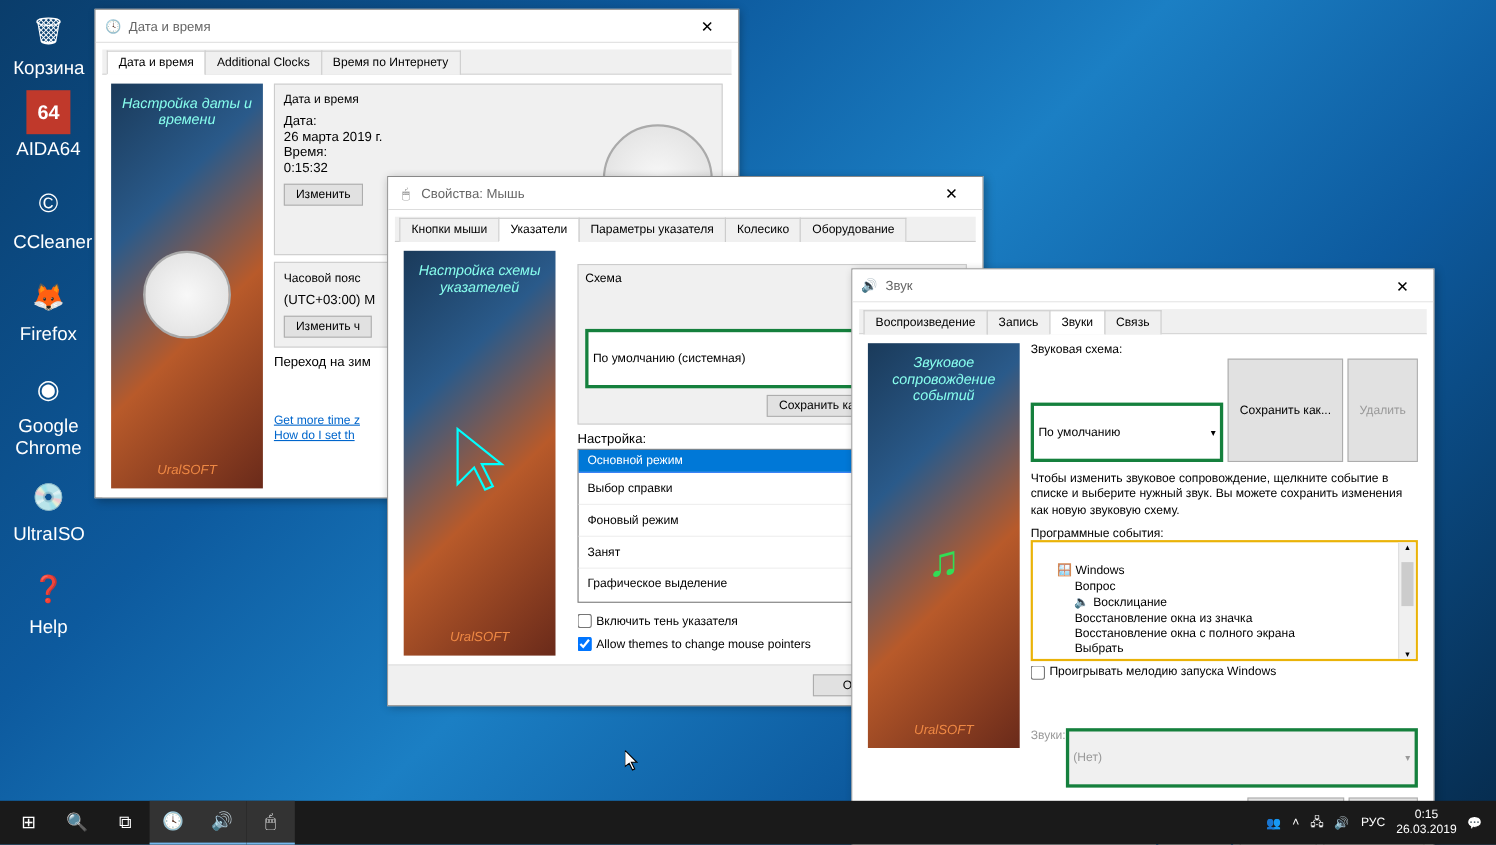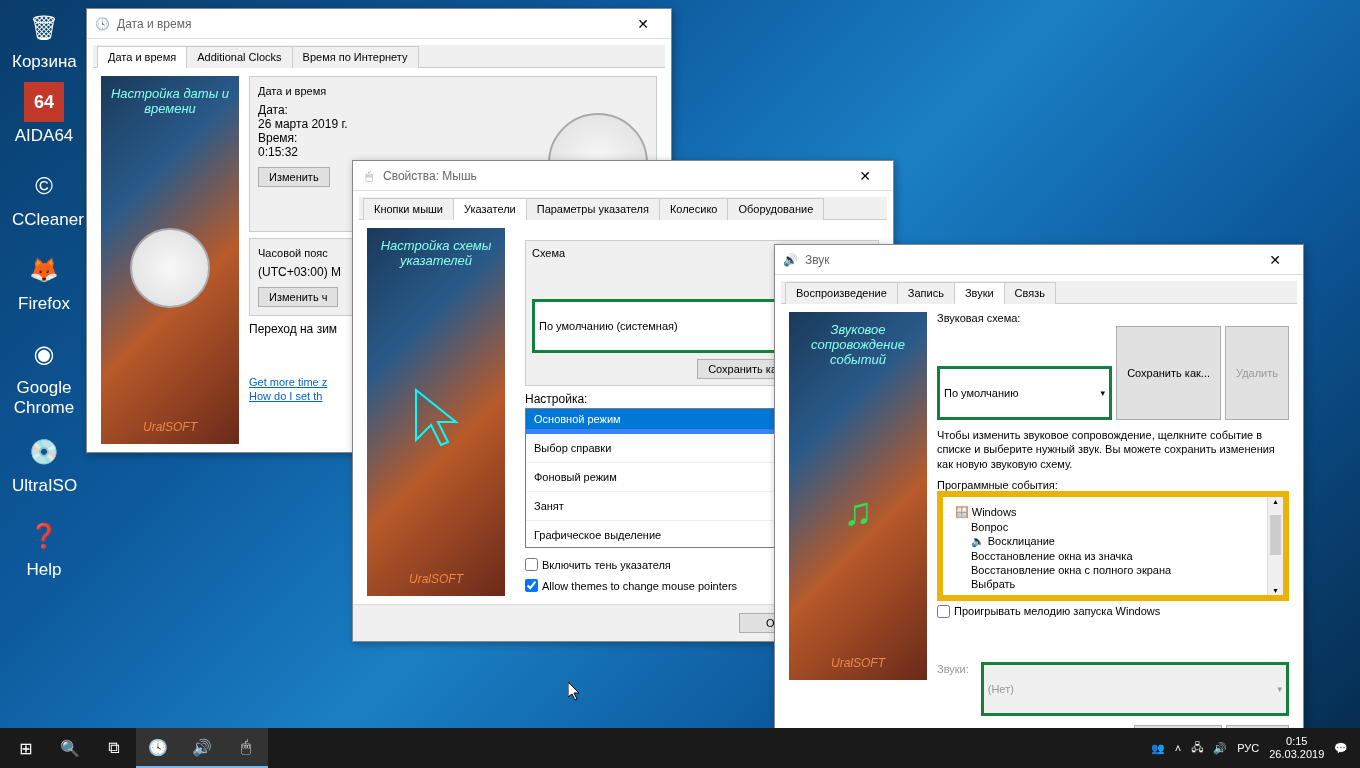--- a/index.html
+++ b/index.html
@@ -23,21 +23,21 @@
 .btn:disabled { color: #999; }
 .btn.primary { border: 2px solid #0078d7; }
 .link { color: #0066cc; text-decoration: underline; cursor: pointer; font-size: 11px; display: block; margin: 2px 0; }
 .listbox { background: #fff; border: 1px solid #7a7a7a; font-size: 11px; }
 .listbox .item { padding: 4px 8px; cursor: pointer; }
 .listbox .item.selected { background: #0078d7; color: #fff; }
 .checkbox { display: flex; align-items: center; font-size: 11px; margin: 4px 0; }
 .checkbox input { margin-right: 4px; }
 .dropdown { background: #fff; border: 3px solid #15803d; padding: 18px 4px; font-size: 11px; display: flex; justify-content: space-between; align-items: center; margin-top: 40px; }
 .dropdown::after { content: "▾"; font-size: 9px; }
-.tree { background: #fff; border: 6px solid #eab308; height: 110px; overflow: hidden; font-size: 11px; padding: 8px; position: relative; }
+.tree { background: #fff; border: 2px solid #eab308; height: 110px; overflow: hidden; font-size: 11px; padding: 18px; position: relative; }
 .tree-item { padding: 1px 4px 1px 20px; }
 .tree-root { padding: 1px 4px; font-weight: normal; }
 .scrollbar { position: absolute; right: 0; top: 0; width: 16px; height: 100%; background: #f0f0f0; border-left: 1px solid #ddd; }
 .scrollbar .thumb { background: #ccc; height: 40px; margin: 18px 2px 0; }
 .scrollbar::before { content: "▴"; position: absolute; top: 0; width: 100%; text-align: center; font-size: 8px; }
 .scrollbar::after { content: "▾"; position: absolute; bottom: 0; width: 100%; text-align: center; font-size: 8px; }
 .btn-row { display: flex; justify-content: flex-end; gap: 6px; padding: 8px; background: #f0f0f0; border-top: 1px solid #ddd; }
 .taskbar { position: absolute; bottom: 0; left: 0; right: 0; height: 40px; background: #1a1a1a; display: flex; align-items: center; color: #fff; padding: 0 4px; }
 .tb-btn { width: 44px; height: 40px; display: flex; align-items: center; justify-content: center; cursor: pointer; font-size: 16px; }
 .tb-btn.active { border-bottom: 2px solid #76b9ed; background: #333; }
@@ -151,21 +151,21 @@
               <span>По умолчанию (системная)</span>
             </div>
           <div style="display:flex; justify-content:flex-end; gap:6px; margin-top:6px;">
             <button class="btn">Сохранить как...</button>
             <button class="btn" disabled="">Удалить</button>
           </div>
         </div>
         <div style="margin:6px 0 2px;">Настройка:</div>
         <div class="listbox" style="height:140px;">
           <div class="item selected">Основной режим</div>
-          <div class="item" style="border-top:5px solid #3b82f6;padding-top:8px;padding-bottom:8px;">Выбор справки</div>
+          <div class="item" style="border-top:1px solid #3b82f6;padding-top:8px;padding-bottom:8px;">Выбор справки</div>
           <div class="item" style="border-top:1px solid #eee;padding-top:8px;padding-bottom:8px;">Фоновый режим</div>
           <div class="item" style="border-top:1px solid #eee;padding-top:8px;padding-bottom:8px;">Занят</div>
           <div class="item" style="border-top:1px solid #eee;padding-top:8px;padding-bottom:8px;">Графическое выделение</div>
         </div>
         <div style="display:flex; align-items:center; justify-content:space-between; margin-top:6px;">
           <label class="checkbox">
               <input type="checkbox" style="">
               <span>Включить тень указателя</span>
             </label>
           <button class="btn">По умолча</button>
@@ -221,21 +221,21 @@
           <div class="tree-item">Восстановление окна с полного экрана</div>
           <div class="tree-item">Выбрать</div>
           <div class="scrollbar">
               <div class="thumb"></div>
             </div>
         </div>
         <label class="checkbox">
             <input type="checkbox" style="">
             <span>Проигрывать мелодию запуска Windows</span>
           </label>
-        <div style="display:flex; align-items:center; gap:12px; margin-top:4px;">
+        <div style="display:flex; align-items:center; gap:0; margin-top:4px;">
           <span style="color:#999;font-size:11px;">Звуки:</span>
           <div class="dropdown" style="flex:1; color:#999; background:#f0f0f0;">
               <span>(Нет)</span>
             </div>
         </div>
         <div style="display:flex; justify-content:flex-end; gap:4px; margin-top:9px;">
           <button class="btn" disabled="">▶ <span>Проверить</span></button>
           <button class="btn" disabled="">Обзор...</button>
         </div>
       </div>

